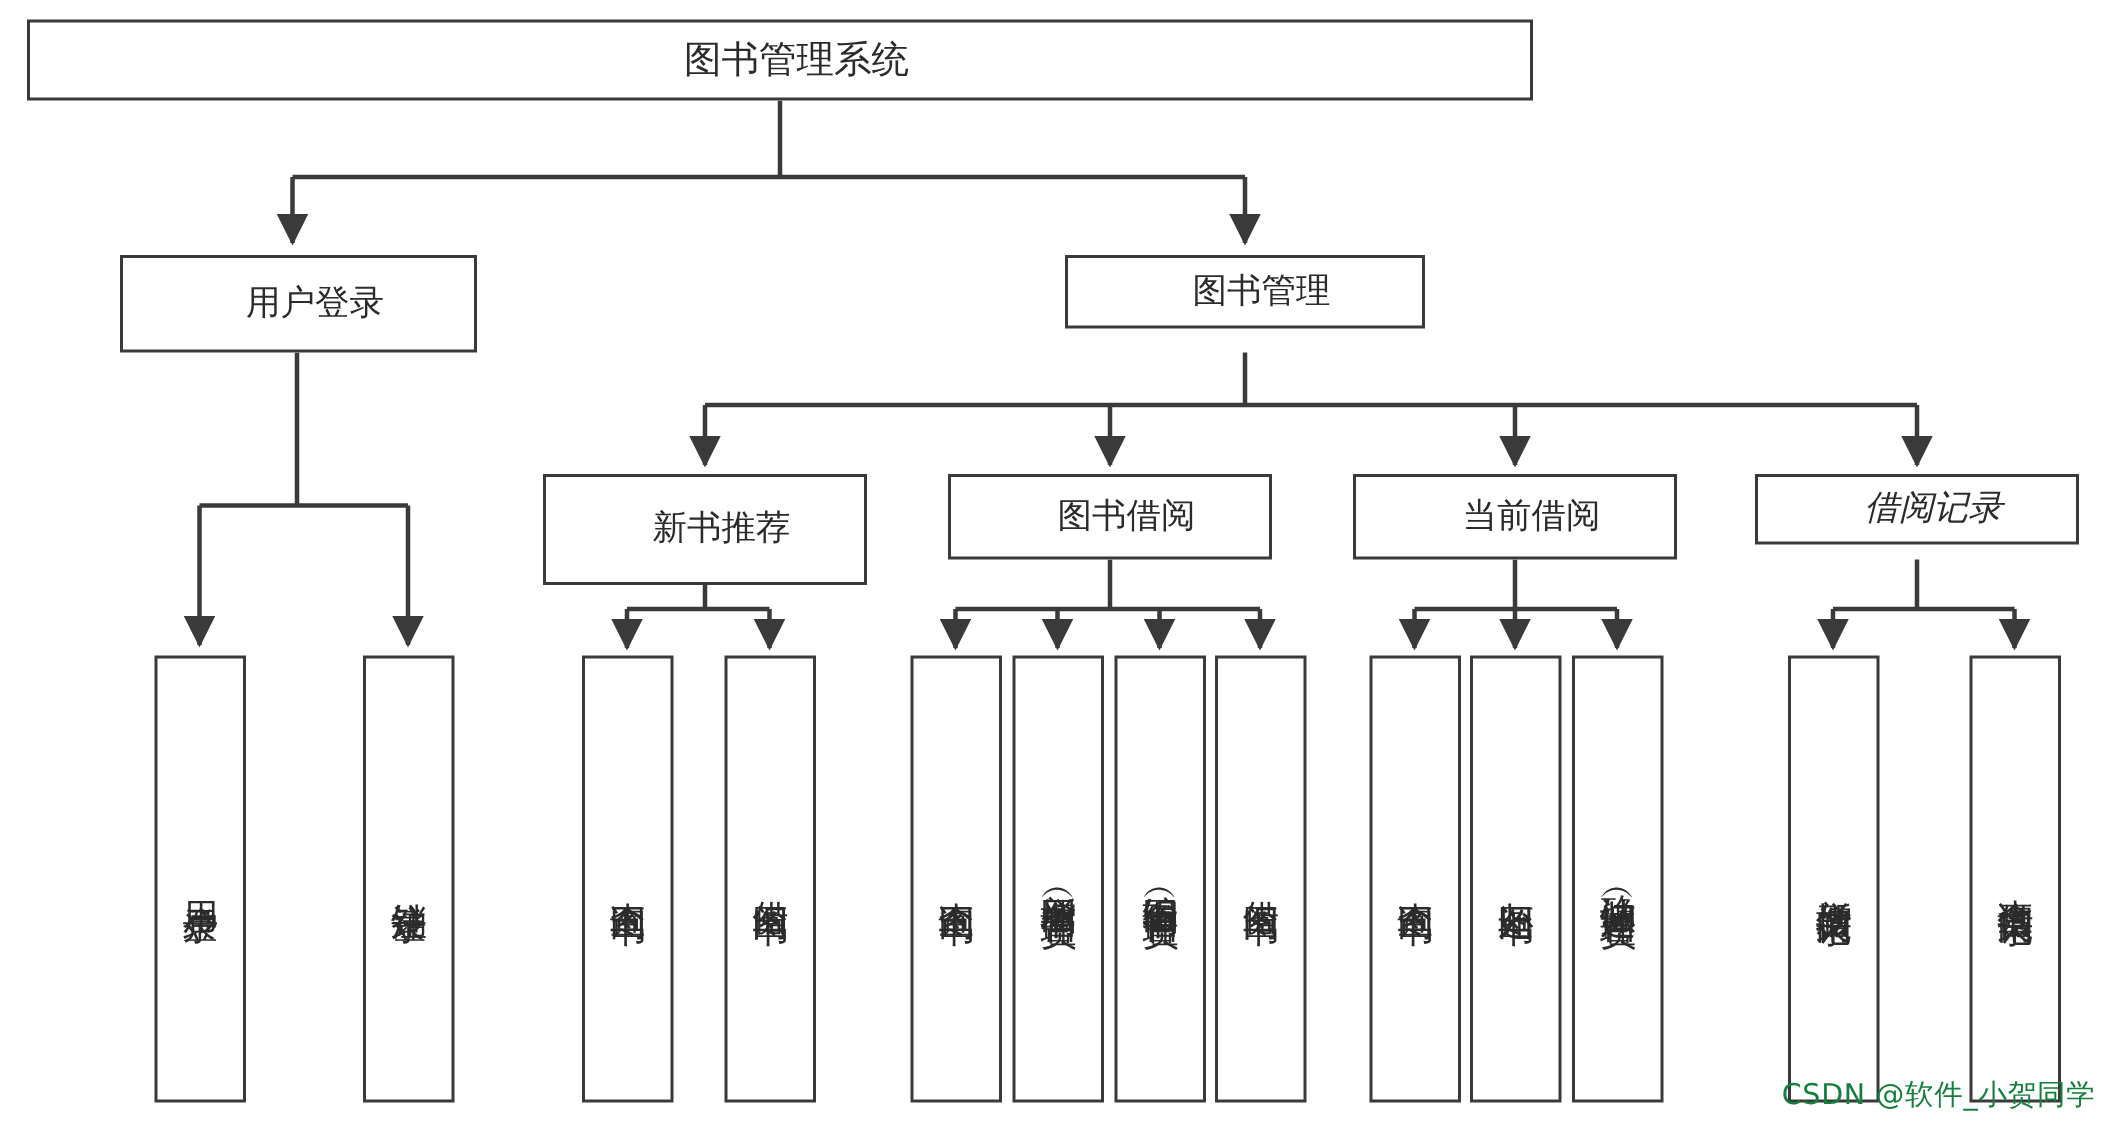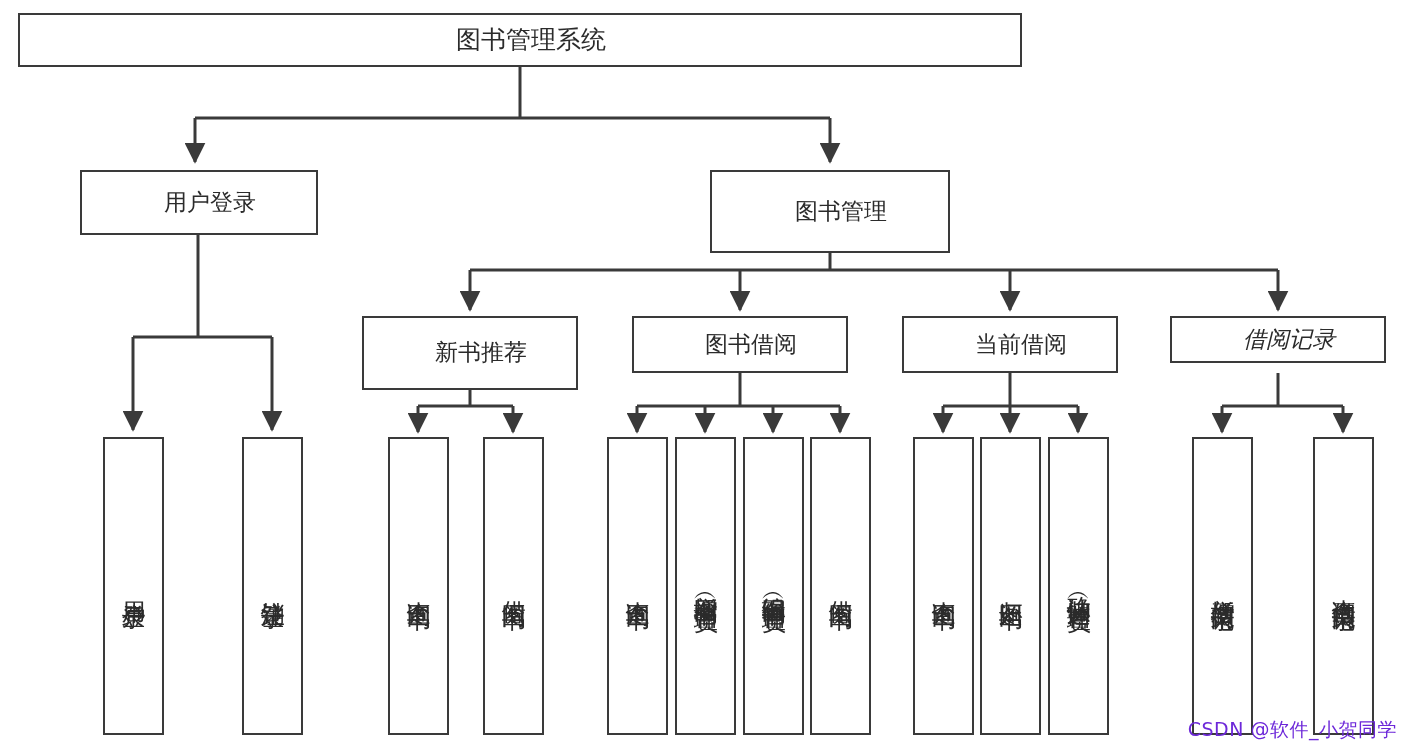--- a/index.html
+++ b/index.html
@@ -57,21 +57,21 @@
   }
   .node.leaf .vtext {
     display: block;
     white-space: pre-line;
   }
   #watermark {
     position: absolute;
     right: 8px;
     bottom: 4px;
     font-size: 19px;
-    color: #6d28d9;
+    color: #15803d;
     letter-spacing: 0.5px;
     white-space: nowrap;
   }
 </style>
 </head>
 <body>
 
 <div id="canvas">
 
   <svg id="edges" viewBox="0 0 1405 747" xmlns="http://www.w3.org/2000/svg">
@@ -124,21 +124,21 @@
     </g>
   </svg>
 
   <div class="node root" style="left:18px; top:13px; width:1004px; height:54px;">
     <span>图书管理系统</span>
   </div>
 
   <div class="node level2" style="left:80px; top:170px; width:238px; height:65px;">
     <span>用户登录</span>
   </div>
-  <div class="node level2" style="left:710px; top:170px; width:240px; height:83px;">
+  <div class="node level2" style="left:710px; top:170px; width:240px; height:49px;">
     <span>图书管理</span>
   </div>
 
   <div class="node level3" style="left:362px; top:316px; width:216px; height:74px;">
     <span>新书推荐</span>
   </div>
   <div class="node level3" style="left:632px; top:316px; width:216px; height:57px;">
     <span>图书借阅</span>
   </div>
   <div class="node level3" style="left:902px; top:316px; width:216px; height:57px;">

